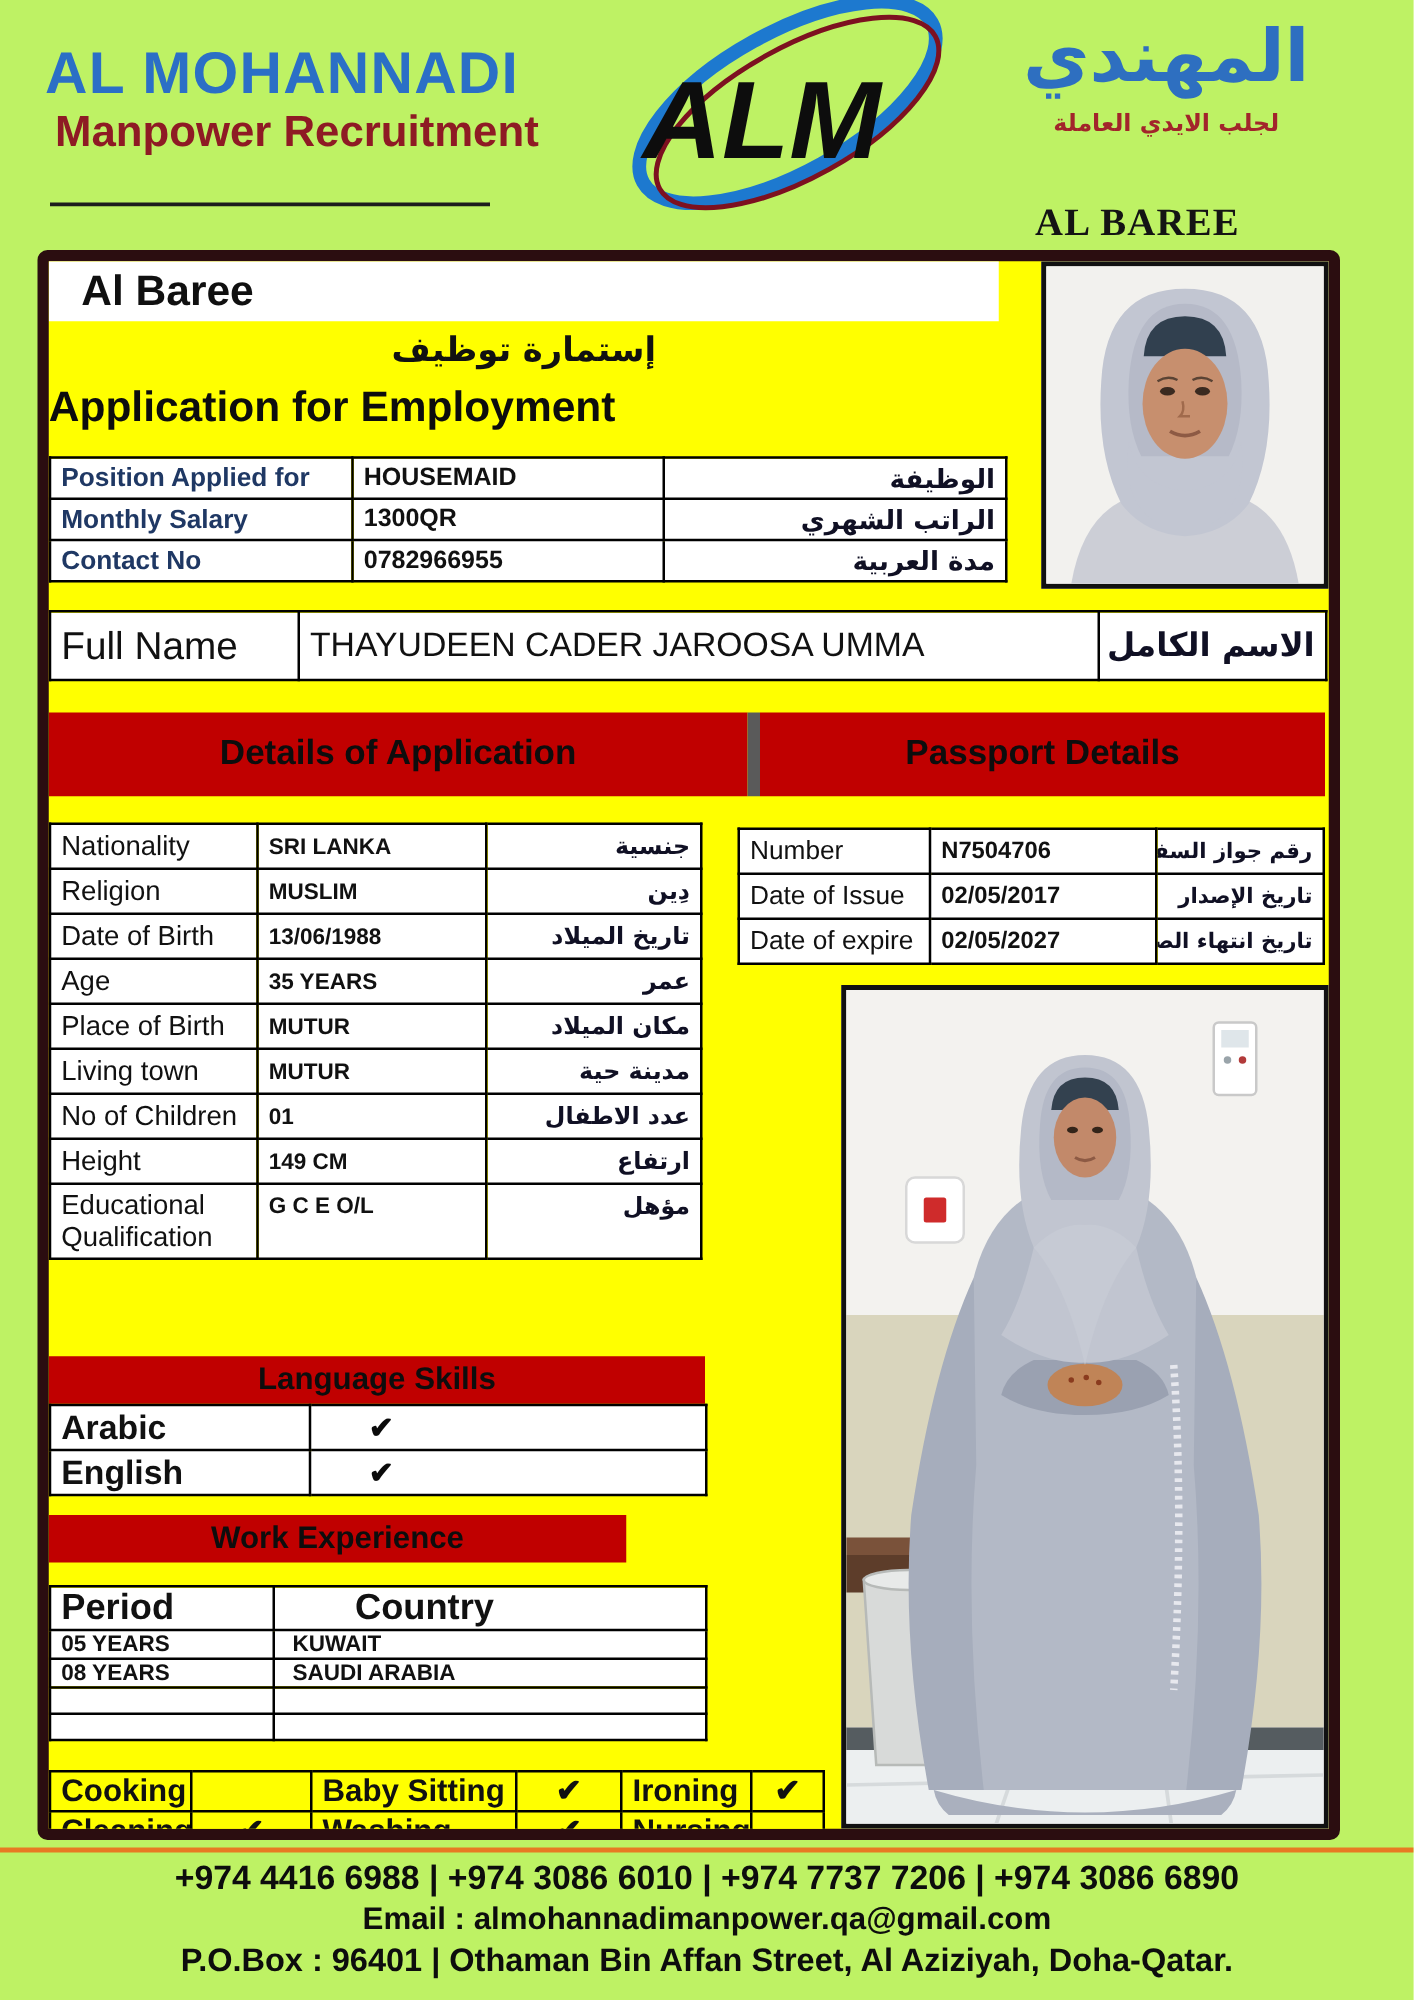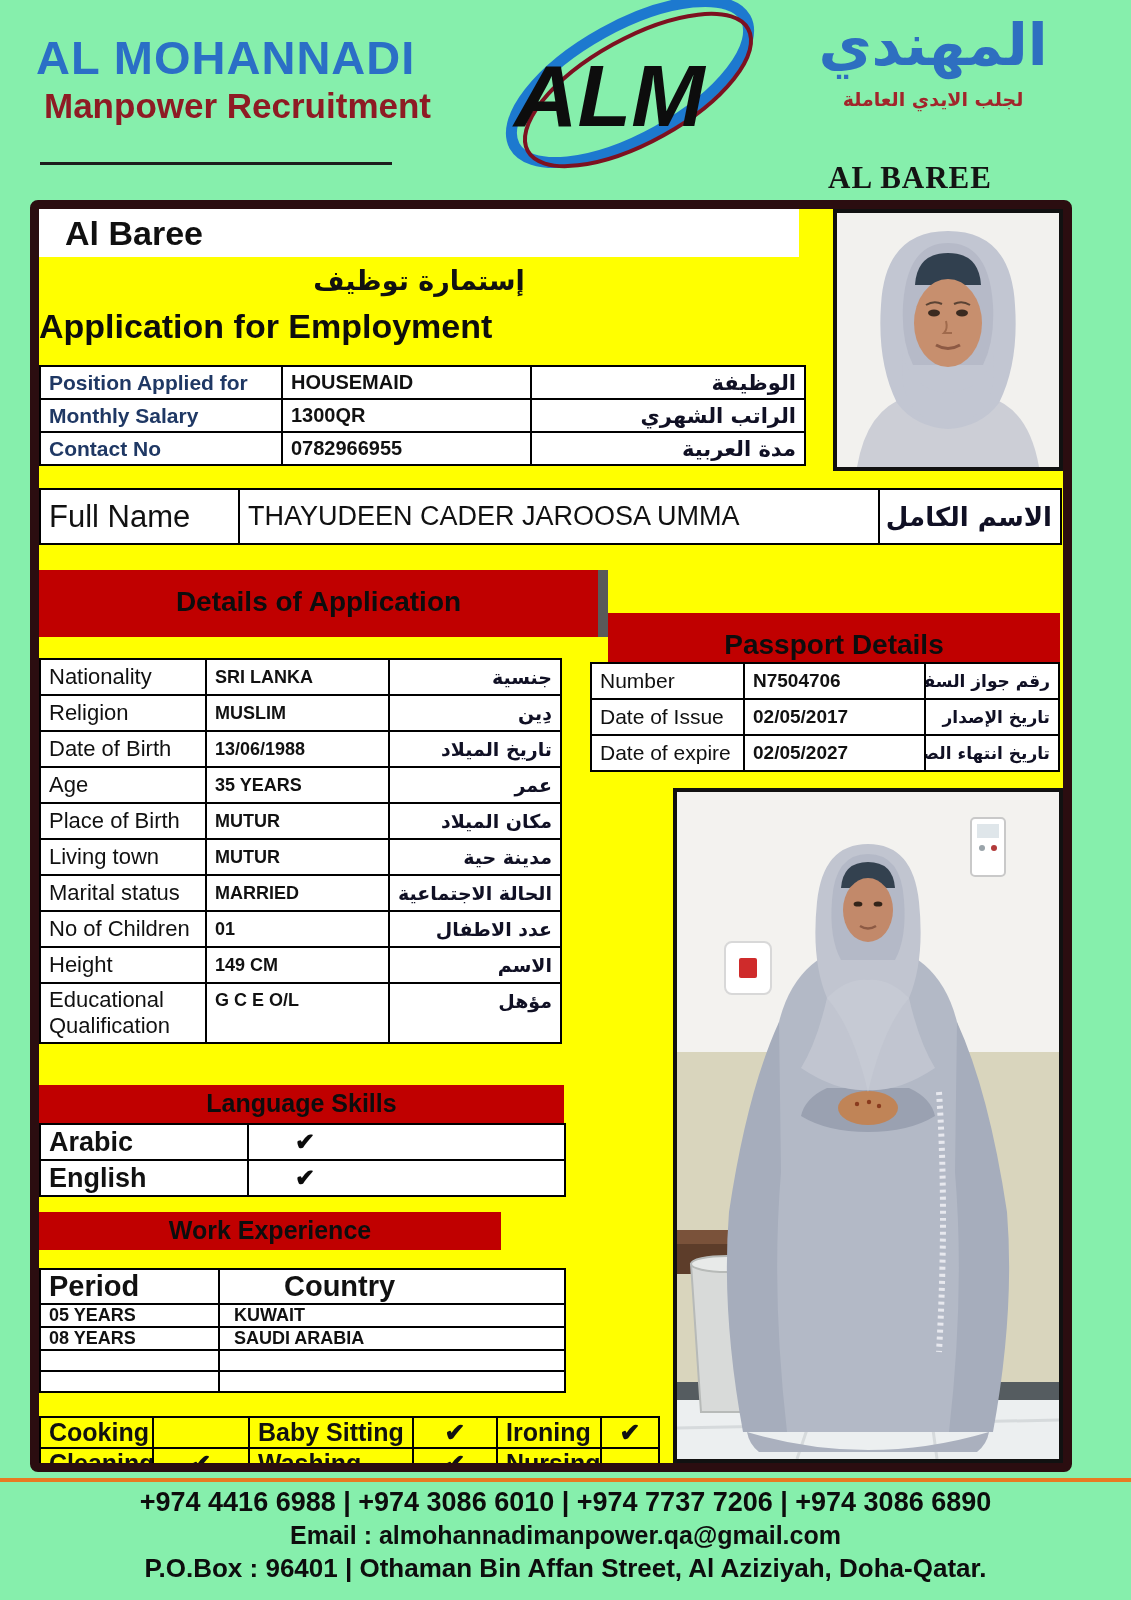--- a/index.html
+++ b/index.html
@@ -1,17 +1,17 @@
 <!DOCTYPE html>
 <html><head>
 <meta charset="utf-8">
 <style>
   html,body{margin:0;padding:0;background:#fff;}
   body{font-family:"Liberation Sans",sans-serif;}
-  .page{position:relative;width:1131px;height:1600px;background:#86efac;overflow:hidden;}
+  .page{position:relative;width:1131px;height:1600px;background:#bef264;overflow:hidden;}
   .abs{position:absolute;}
 
   
   .logo-title{left:36px;top:30px;font-size:47px;font-weight:bold;color:#2b6fc6;letter-spacing:1px;font-stretch:condensed;text-transform:uppercase;}
   .logo-sub{left:44px;top:86px;font-size:35px;font-weight:bold;color:#8e1b24;}
   .alm-svg{left:462px;top:0px;width:330px;height:175px;}
   .ar-logo{left:742px;top:6px;width:382px;text-align:center;}
   .ar-logo .big{font-family:"DejaVu Sans",sans-serif;font-size:58px;font-weight:bold;color:#2e6fc0;letter-spacing:6px;direction:rtl;line-height:78px;}
   .ar-logo .small{font-family:"DejaVu Sans",sans-serif;font-size:19px;font-weight:bold;color:#a2252b;letter-spacing:4px;direction:rtl;margin-top:4px;}
   .albaree-hdr{left:800px;top:160px;width:220px;text-align:center;font-family:"Liberation Serif",serif;font-size:31px;font-weight:bold;color:#141414;letter-spacing:1px;}
@@ -37,21 +37,21 @@
 
   .name-tbl{left:0;top:279px;width:1021px;}
   .name-tbl td{height:53px;}
   .name-tbl .lab{font-size:31px;color:#111;}
   .name-tbl .val{font-size:27px;color:#111;}
   .name-tbl .ar{font-size:26px;}
 
   .redbar{background:#c00000;color:#0d0d0d;font-weight:bold;text-align:center;}
   .bar-details{left:0;top:361px;width:559px;height:67px;font-size:28px;line-height:64px;}
   .bar-divider{left:559px;top:361px;width:10px;height:67px;background:#5a5a5a;}
-  .bar-passport{left:569px;top:361px;width:452px;height:67px;font-size:28px;line-height:64px;margin-top:43px;}
+  .bar-passport{left:569px;top:361px;width:452px;height:67px;font-size:28px;line-height:64px;}
 
   .det-tbl{left:0;top:449px;width:521px;}
   .det-tbl td{height:34px;border-width:2px;}
   .det-tbl .lab{font-size:22px;color:#111;}
   .det-tbl .val{font-weight:bold;font-size:18px;color:#111;}
   .det-tbl .ar{font-size:19px;}
   .det-tbl .tall{white-space:normal;line-height:26px;}
 
   .pass-tbl{left:551px;top:453px;width:468px;}
   .pass-tbl td{height:34px;}
@@ -219,33 +219,28 @@
             <td class="lab">Place of Birth</td>
             <td class="val">MUTUR</td>
             <td class="ar">مكان الميلاد</td>
           </tr>
       <tr>
             <td class="lab">Living town</td>
             <td class="val">MUTUR</td>
             <td class="ar">مدينة حية</td>
           </tr>
       <tr>
-            <td class="lab">Marital status</td>
-            <td class="val">MARRIED</td>
-            <td class="ar">الحالة الاجتماعية</td>
-          </tr>
-      <tr>
             <td class="lab">No of Children</td>
             <td class="val">01</td>
             <td class="ar">عدد الاطفال</td>
           </tr>
       <tr>
             <td class="lab">Height</td>
             <td class="val">149 CM</td>
-            <td class="ar">الاسم</td>
+            <td class="ar">ارتفاع</td>
           </tr>
       <tr>
             <td class="lab tall" style="height:58px">Educational Qualification</td>
             <td class="val" style="vertical-align:top;padding-top:6px">G C E O/L</td>
             <td class="ar" style="vertical-align:top;padding-top:6px">مؤهل</td>
           </tr>
     </tbody>
       </table>
 
     <table class="abs pass-tbl">

